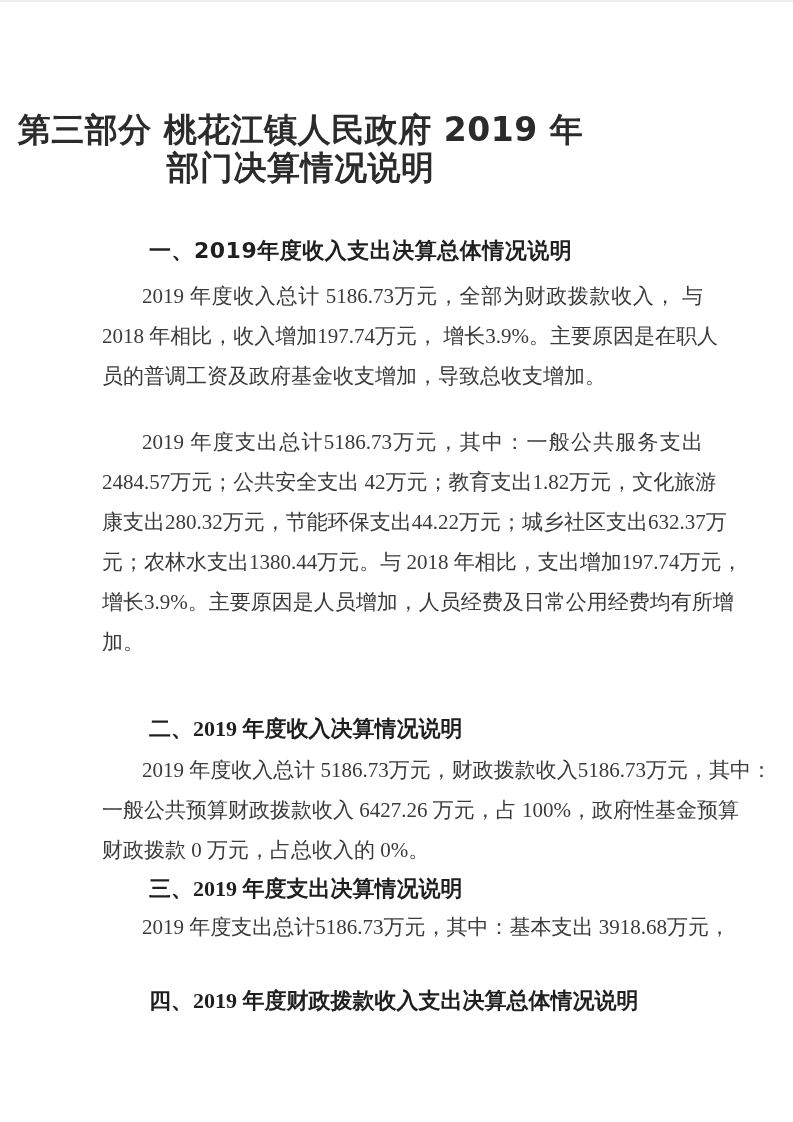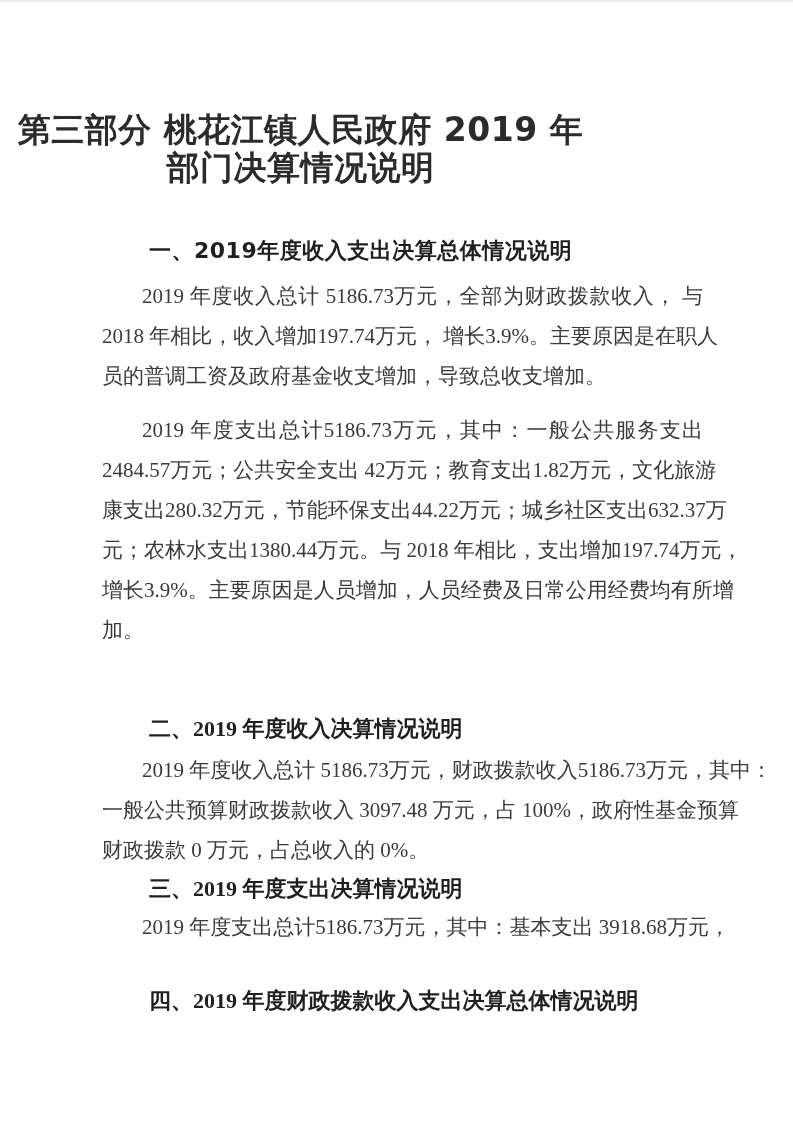--- a/index.html
+++ b/index.html
@@ -75,34 +75,34 @@
   <div class="content">
 
     <div class="heading hei" style="top:236px">一、2019年度收入支出决算总体情况说明</div>
 
     <div class="para" style="top:276px">
         <div class="line first">2019 年度收入总计 5186.73万元，全部为财政拨款收入， 与</div>
         <div class="line">2018 年相比，收入增加197.74万元， 增长3.9%。主要原因是在职人</div>
         <div class="line plast">员的普调工资及政府基金收支增加，导致总收支增加。</div>
       </div>
 
-    <div class="para" style="top:410px">
+    <div class="para" style="top:422px">
         <div class="line first">2019 年度支出总计5186.73万元，其中：一般公共服务支出</div>
         <div class="line">2484.57万元；公共安全支出 42万元；教育支出1.82万元，文化旅游</div>
         <div class="line">康支出280.32万元，节能环保支出44.22万元；城乡社区支出632.37万</div>
         <div class="line">元；农林水支出1380.44万元。与 2018 年相比，支出增加197.74万元，</div>
         <div class="line">增长3.9%。主要原因是人员增加，人员经费及日常公用经费均有所增</div>
         <div class="line plast">加。</div>
       </div>
 
     <div class="heading song" style="top:714px">二、2019 年度收入决算情况说明</div>
 
     <div class="para" style="top:750px">
         <div class="line first">2019 年度收入总计 5186.73万元，财政拨款收入5186.73万元，其中：</div>
-        <div class="line">一般公共预算财政拨款收入 3097.48 万元，占 100%，政府性基金预算</div>
+        <div class="line">一般公共预算财政拨款收入 6427.26 万元，占 100%，政府性基金预算</div>
         <div class="line plast">财政拨款 0 万元，占总收入的 0%。</div>
       </div>
 
     <div class="heading song" style="top:874px">三、2019 年度支出决算情况说明</div>
 
     <div class="para" style="top:907px">
         <div class="line first">2019 年度支出总计5186.73万元，其中：基本支出 3918.68万元，</div>
       </div>
 
     <div class="heading song" style="top:986px">四、2019 年度财政拨款收入支出决算总体情况说明</div>

